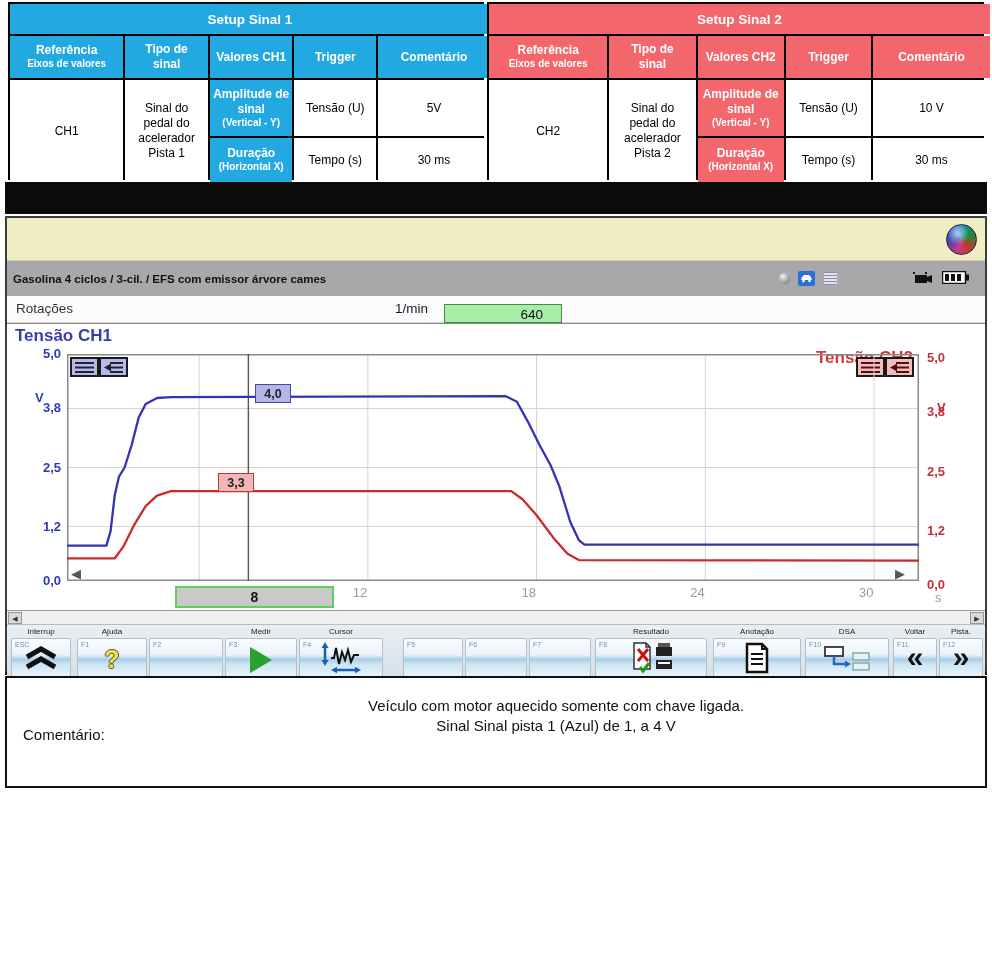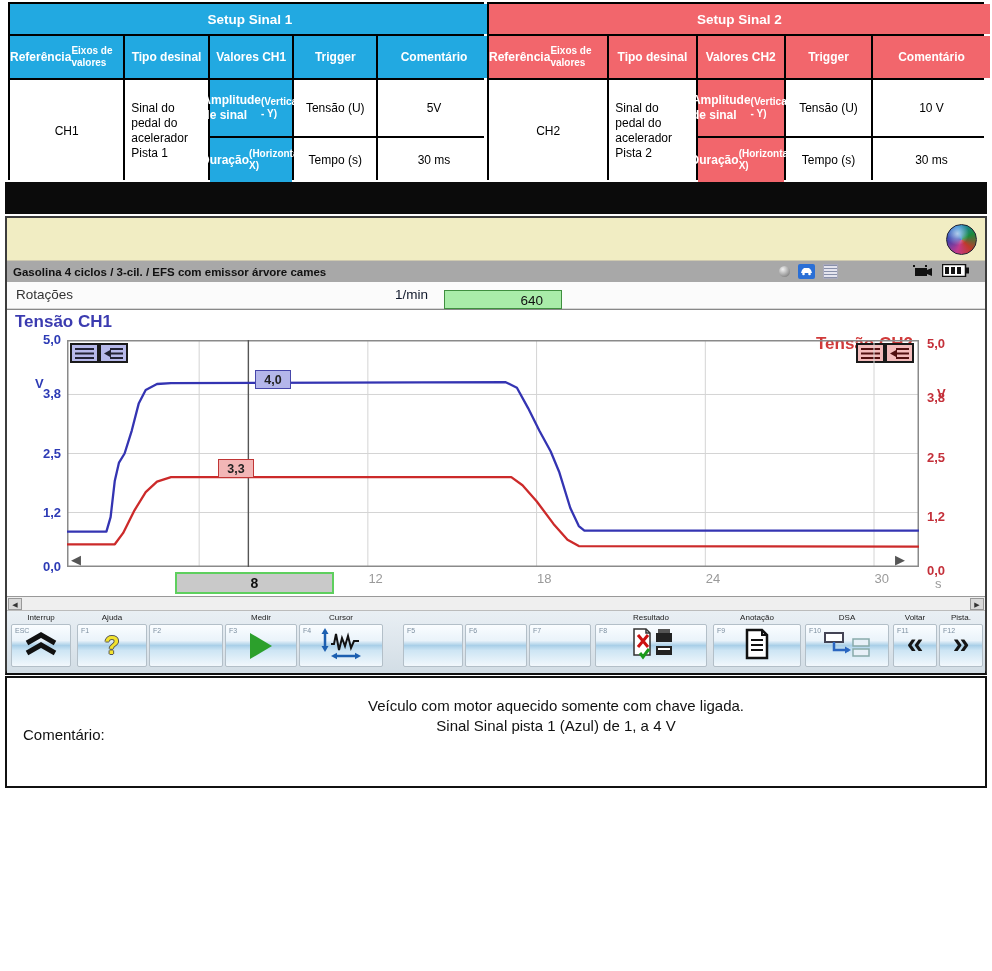--- a/index.html
+++ b/index.html
@@ -6,42 +6,42 @@
   .page{position:relative;width:992px;height:971px;background:#fff;overflow:hidden;
         font-family:"Liberation Sans",sans-serif;}
 
   
   .tables-row{position:absolute;top:2px;left:8px;width:976px;height:178px;display:flex;}
   .setup-table{display:grid;grid-template-columns:24% 17.5% 17.5% 17.3% 23.7%;
                grid-template-rows:30px 42px 56px 44px;gap:2px;background:#000;
                border:2px solid #000;box-sizing:border-box;}
   .setup-table.t1{--ac:#22a9e1;width:476px;}
   .setup-table.t2{--ac:#f2666c;width:497px;margin-left:3px;}
-  .cell{background:#fff;display:flex;align-items:center;
-        justify-content:center;color:#000;font-size:12px;line-height:1.25;}
+  .cell{background:#fff;display:flex;flex-direction:column;align-items:center;
+        justify-content:center;text-align:center;color:#000;font-size:12px;line-height:1.25;}
   .cell.hd{background:var(--ac);color:#fff;font-weight:bold;}
   .cell .sub{font-size:10px;font-weight:bold;}
   .tbl-title{grid-column:1/6;background:var(--ac);color:#fff;font-weight:bold;
              font-size:13.5px;display:flex;align-items:center;justify-content:center;}
   .span2{grid-row:3/5;}
   .comment-cell{font-size:12px;padding:0 6px;}
 
   
   .black-bar{position:absolute;top:182px;left:5px;width:982px;height:32px;background:#0b0b0b;}
 
   
   .fsa{position:absolute;top:216px;left:5px;width:982px;height:459px;background:#fff;
        border:2px solid #3c3c3c;border-bottom:5px solid #111;box-sizing:border-box;}
   .fsa-yellow{position:relative;height:42px;background:#f1edc3;border-bottom:1px solid #cfcab0;}
   .globe{position:absolute;right:8px;top:6px;width:29px;height:29px;border-radius:50%;
          border:1px solid #223;
          background:
            radial-gradient(circle at 36% 30%, rgba(255,255,255,.65), rgba(255,255,255,0) 42%),
            conic-gradient(from 200deg,#c43a8c,#2b3fb0 22%,#1b7fd0 40%,#1a8a3c 62%,#c0392b 82%,#c43a8c);}
-  .fsa-status{position:relative;height:21px;background:#a8a8a8;display:flex;align-items:center;
+  .fsa-status{position:relative;height:35px;background:#a8a8a8;display:flex;align-items:center;
               font-size:11.5px;font-weight:600;color:#111;padding:0 6px;box-sizing:border-box;}
   .sb-icons{margin-left:auto;display:flex;align-items:center;gap:8px;padding-right:10px;}
   .sb-ball{width:11px;height:11px;border-radius:50%;
            background:radial-gradient(circle at 35% 30%,#f2f2f2,#8a8a8a 75%);}
   .sb-car{width:17px;height:15px;background:#2a6fd6;border-radius:2px;display:flex;
           align-items:center;justify-content:center;}
   .sb-vin{width:13px;height:13px;background:#e4e4ee;border:1px solid #aab;
           background-image:repeating-linear-gradient(0deg,#8890aa 0 1px,transparent 1px 3px);}
   .sb-spacer{width:58px;}
   .fsa-rot{position:relative;height:26px;background:#fbfbfb;border-bottom:1px solid #d6d6d6;}
@@ -52,21 +52,21 @@
              padding-right:18px;line-height:19px;box-sizing:border-box;}
 
   
   .fsa-chart{position:relative;height:286px;background:#fff;border-top:1px solid #888;}
   .ch-title-left{position:absolute;left:8px;top:2px;font-size:17px;font-weight:bold;color:#3b3bb0;}
   .ch-title-right{position:absolute;right:72px;top:4px;font-size:17px;font-weight:bold;color:#d03a3a;margin-top:20px;}
   #plot-svg{position:absolute;left:60px;top:30px;}
   .yl{position:absolute;width:40px;font-size:13px;font-weight:bold;text-align:right;}
   .yl.left{color:#2d3bb5;}
   .yl.right{color:#c4303a;text-align:left;}
-  .xt{position:absolute;width:30px;text-align:right;font-size:13px;color:#9a9a9a;}
+  .xt{position:absolute;width:30px;text-align:left;font-size:13px;color:#9a9a9a;}
   .unit-v-left{position:absolute;left:28px;top:66px;color:#2d3bb5;font-size:13px;font-weight:bold;}
   .unit-v-right{position:absolute;left:930px;top:76px;color:#c4303a;font-size:13px;font-weight:bold;}
   .unit-s{position:absolute;left:928px;top:266px;color:#9a9a9a;font-size:13px;}
   .val-box{position:absolute;width:34px;height:17px;font-size:12.5px;font-weight:bold;color:#222;
            display:flex;align-items:center;justify-content:center;}
   .val-ch1{left:248px;top:60px;background:#b4b6ea;border:1px solid #4646aa;}
   .val-ch2{left:211px;top:149px;background:#f2b6b6;border:1px solid #c03535;}
   .cursor-time{position:absolute;left:168px;top:262px;width:155px;height:18px;background:#c9c9c9;
                border:2px solid #5ecf5e;font-size:14px;font-weight:bold;color:#111;
                display:flex;align-items:center;justify-content:center;}

